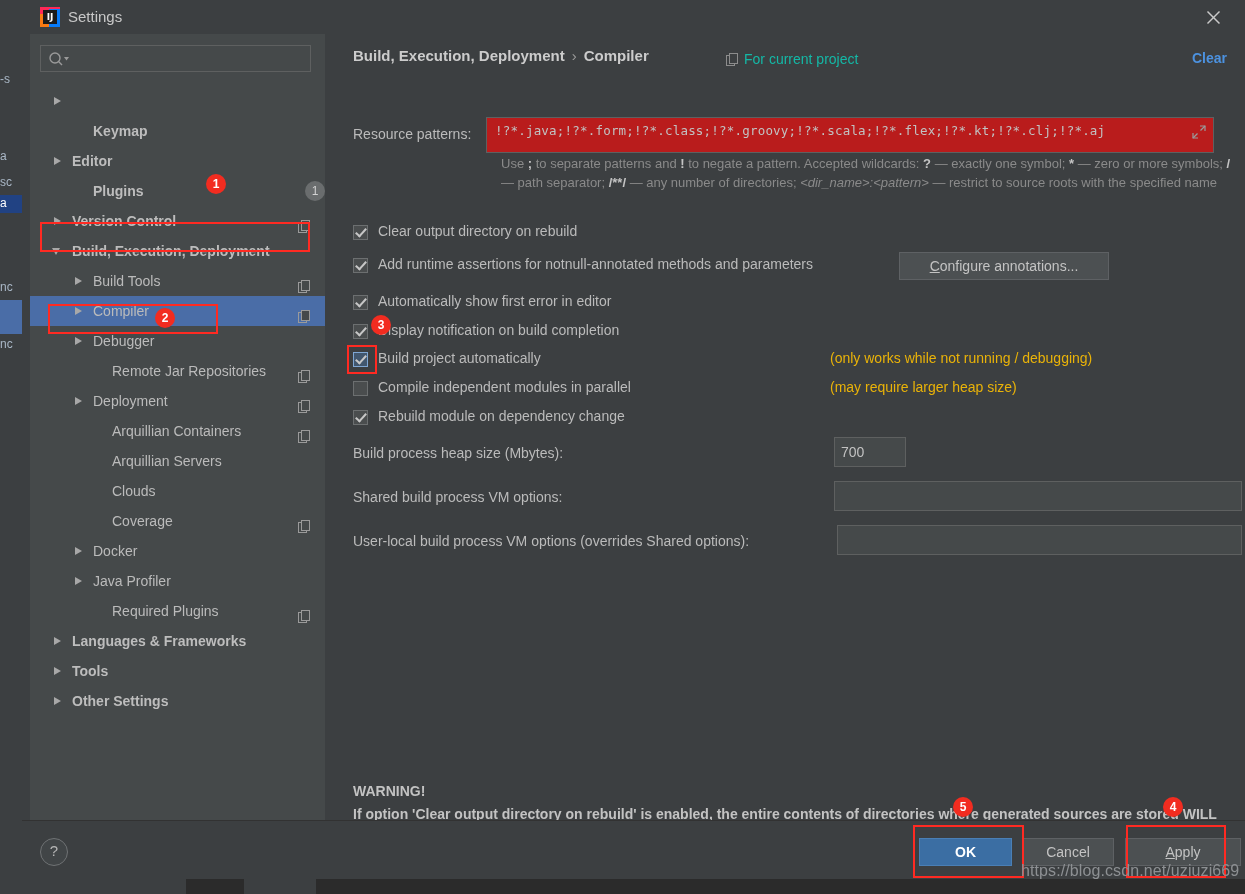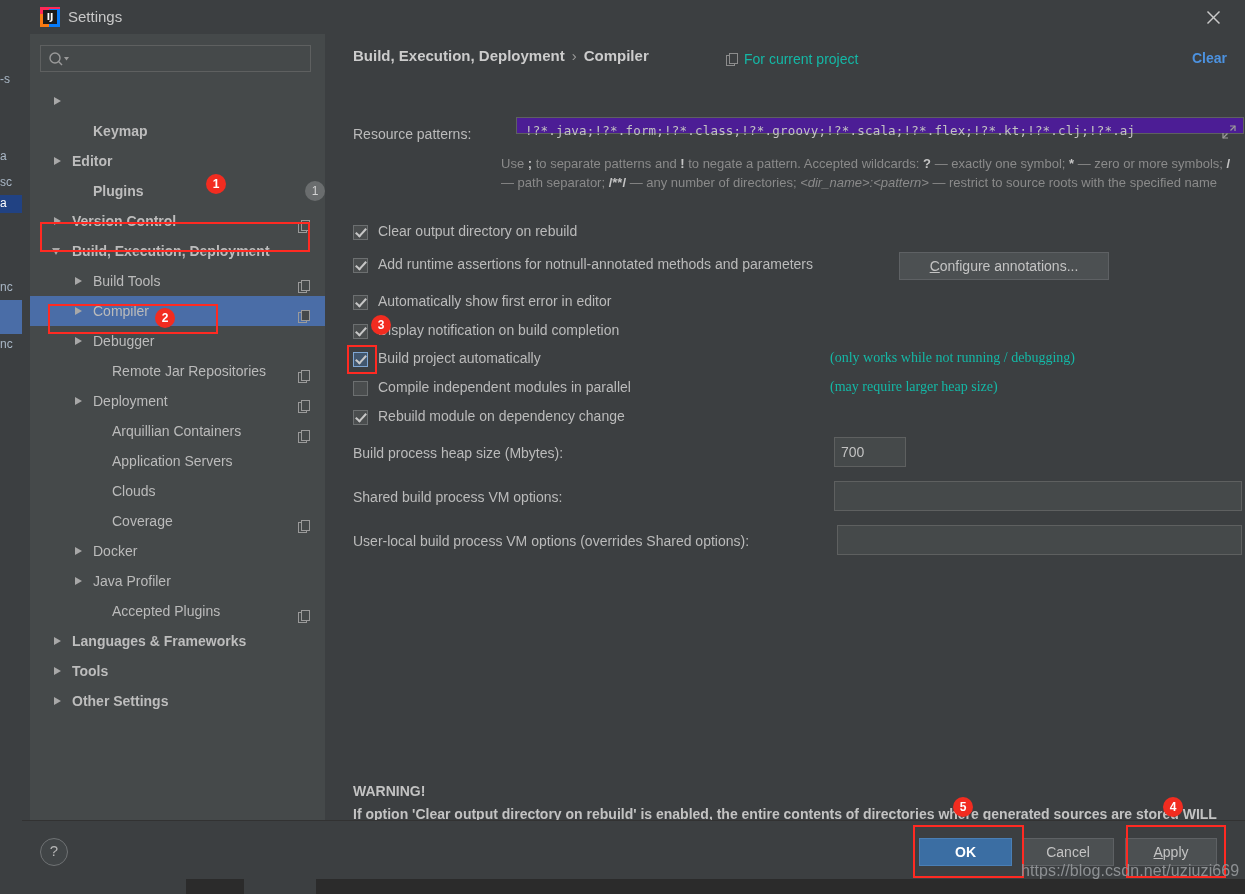--- a/index.html
+++ b/index.html
@@ -57,36 +57,36 @@
 
   
   #main{position:absolute;left:311px;top:34px;width:912px;height:786px;}
   #breadcrumb{position:absolute;left:20px;top:13px;font-size:15px;font-weight:bold;color:#cccccc;white-space:nowrap;}
   #breadcrumb .sep{font-weight:normal;color:#9a9a9a;padding:0 7px;}
   #for-project{position:absolute;left:393px;top:17px;font-size:14px;color:#14b8a6;white-space:nowrap;}
   #for-project .ico{display:inline-block;vertical-align:-2px;margin-right:5px;}
   #reset-link{position:absolute;right:18px;top:16px;font-size:14px;color:#4c92e0;font-weight:bold;cursor:default;}
 
   #rp-label{position:absolute;left:20px;top:92px;font-size:14px;color:#bbbbbb;text-align:center;}
-  #rp-field{position:absolute;left:183px;top:83px;width:728px;height:17px;background:#4c1d95;
+  #rp-field{position:absolute;left:153px;top:83px;width:728px;height:36px;background:#b91c1c;
       border:1px solid #5e6060;box-sizing:border-box;}
   #rp-value{position:absolute;left:8px;top:5px;font-family:"DejaVu Sans Mono","Liberation Mono",monospace;
       font-size:12.5px;color:#c2c2c2;white-space:nowrap;letter-spacing:.2px;}
   #rp-expand{position:absolute;right:7px;top:7px;}
   #rp-hint{position:absolute;left:168px;top:120px;width:735px;font-size:13px;color:#8a8a8a;line-height:19px;}
   #rp-hint b{color:#c5c5c5;}
   #rp-hint i{font-style:italic;}
 
   .cbrow{position:absolute;left:20px;height:22px;}
   .cbox{position:absolute;left:0;top:2px;width:15px;height:15px;border:1px solid #6c6f70;background:#4a4d4e;
       box-sizing:border-box;}
   .cbox.on:after{content:"";position:absolute;left:4px;top:0px;width:4px;height:9px;
       border:solid #c7c7c7;border-width:0 2px 2px 0;transform:rotate(42deg);}
   .cblabel{position:absolute;left:25px;top:0px;font-size:14px;color:#bbbbbb;white-space:nowrap;}
-  .sidenote{position:absolute;font-size:14px;color:#14b8a6;white-space:nowrap;font-family:Liberation Serif, serif;}
+  .sidenote{position:absolute;font-size:14px;color:#eab308;white-space:nowrap;}
 
   #configure-ann{position:absolute;left:566px;top:218px;width:210px;height:28px;background:#4c5052;
       border:1px solid #5e6164;box-sizing:border-box;color:#c3c3c3;font-size:14px;
       font-family:"Liberation Sans",sans-serif;text-align:center;line-height:26px;}
   #configure-ann u{text-decoration:underline;}
 
   .flabel{position:absolute;left:20px;font-size:14px;color:#bbbbbb;white-space:nowrap;}
   .finput{position:absolute;background:#45494a;border:1px solid #5e6060;box-sizing:border-box;
       color:#c2c2c2;font-family:"Liberation Sans",sans-serif;font-size:14px;padding:0 6px;outline:none;}
 
@@ -240,21 +240,21 @@
             </svg></span>
         </div>
         <div class="trow">
           <span class="tlabel" style="left:82px">Arquillian Containers</span>
           <span class="copy-ico"><svg width="13" height="13" viewBox="0 0 13 13">
               <rect x="0.5" y="2.5" width="8" height="10" fill="none" stroke="#9a9a9a"></rect>
               <rect x="3.5" y="0.5" width="8" height="10" fill="#45494a" stroke="#9a9a9a"></rect>
             </svg></span>
         </div>
         <div class="trow">
-          <span class="tlabel" style="left:82px">Application Servers</span>
+          <span class="tlabel" style="left:82px">Arquillian Servers</span>
         </div>
         <div class="trow">
           <span class="tlabel" style="left:82px">Clouds</span>
         </div>
         <div class="trow">
           <span class="tlabel" style="left:82px">Coverage</span>
           <span class="copy-ico"><svg width="13" height="13" viewBox="0 0 13 13">
               <rect x="0.5" y="2.5" width="8" height="10" fill="none" stroke="#9a9a9a"></rect>
               <rect x="3.5" y="0.5" width="8" height="10" fill="#45494a" stroke="#9a9a9a"></rect>
             </svg></span>
@@ -265,21 +265,21 @@
           </span>
           <span class="tlabel" style="left:63px">Docker</span>
         </div>
         <div class="trow">
           <span class="tw-arrow " style="left:44px">
             <i></i>
           </span>
           <span class="tlabel" style="left:63px">Java Profiler</span>
         </div>
         <div class="trow">
-          <span class="tlabel" style="left:82px">Accepted Plugins</span>
+          <span class="tlabel" style="left:82px">Required Plugins</span>
           <span class="copy-ico"><svg width="13" height="13" viewBox="0 0 13 13">
               <rect x="0.5" y="2.5" width="8" height="10" fill="none" stroke="#9a9a9a"></rect>
               <rect x="3.5" y="0.5" width="8" height="10" fill="#45494a" stroke="#9a9a9a"></rect>
             </svg></span>
         </div>
         <div class="trow">
           <span class="tw-arrow " style="left:23px">
             <i></i>
           </span>
           <span class="tlabel bold" style="left:42px">Languages &amp; Frameworks</span>
@@ -389,21 +389,21 @@
       <div>If option 'Clear output directory on rebuild' is enabled, the entire contents of directories where generated sources are stored WILL BE CLEARED on rebuild.</div>
     </div>
 
     <div class="redbox" style="left:14px;top:311px;width:30px;height:29px;"></div>
   </div>
 
   <div id="buttonbar">
     <div id="help-btn">?</div>
     <div class="dlgbtn primary" style="left:897px;width:93px;">OK</div>
     <div class="dlgbtn" style="left:1000px;width:92px;">Cancel</div>
-    <div class="dlgbtn" style="left:1103px;width:92px;">
+    <div class="dlgbtn" style="left:1103px;width:116px;">
       <u>A</u><span>pply</span>
     </div>
   </div>
 </div>
 
 <div class="redbox" style="left:913px;top:825px;width:111px;height:53px;"></div>
 <div class="redbox" style="left:1126px;top:825px;width:100px;height:53px;"></div>
 
 <div id="badges-layer">
     <div class="badge" style="left: 206px; top: 174px; position: absolute;">1</div>

